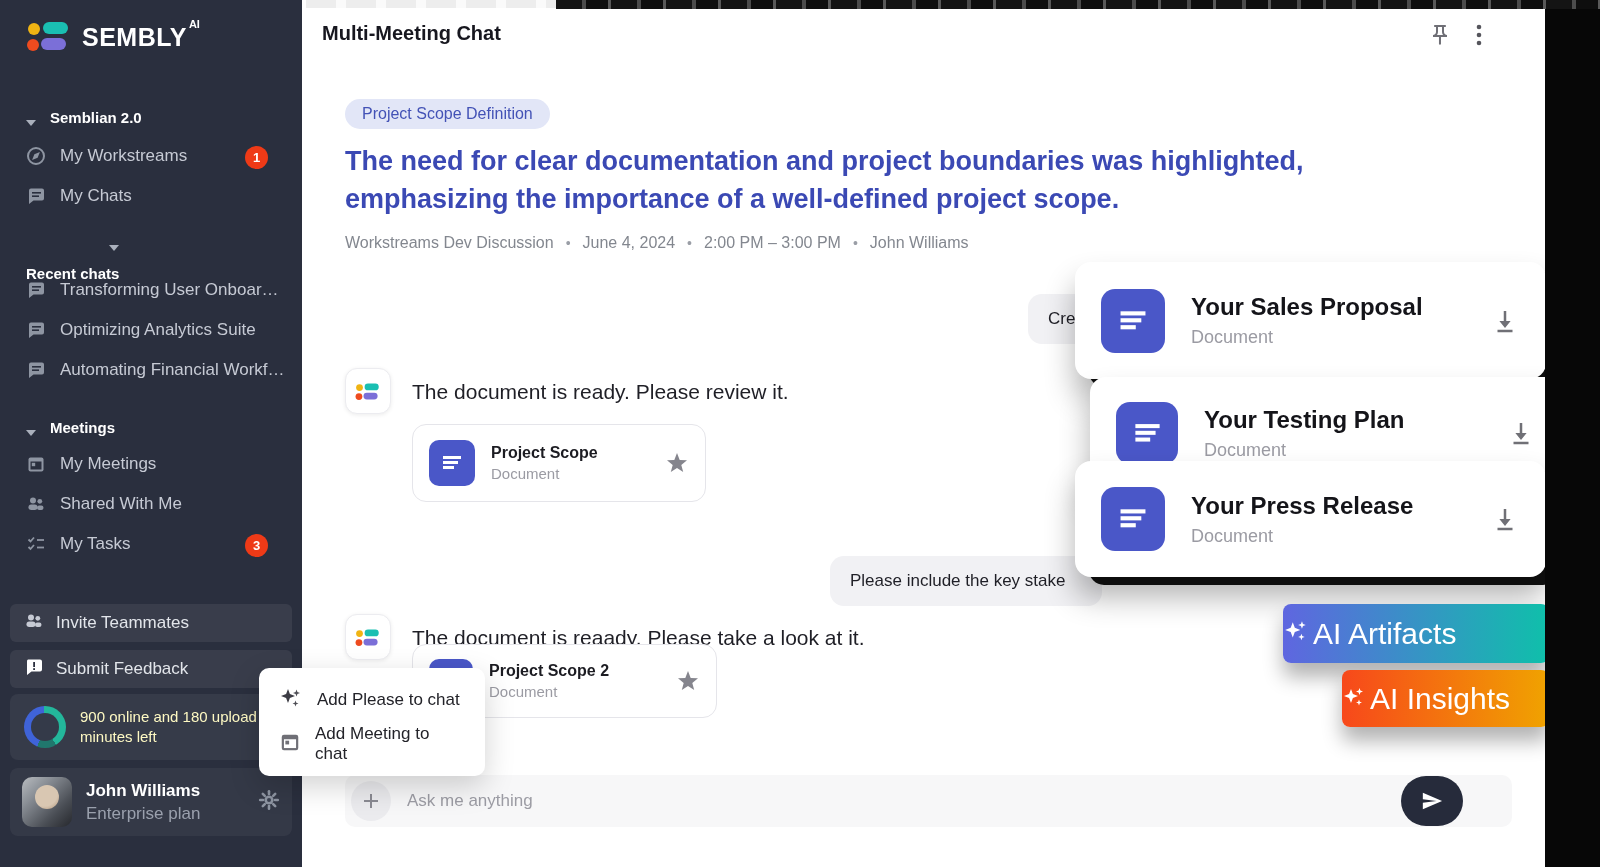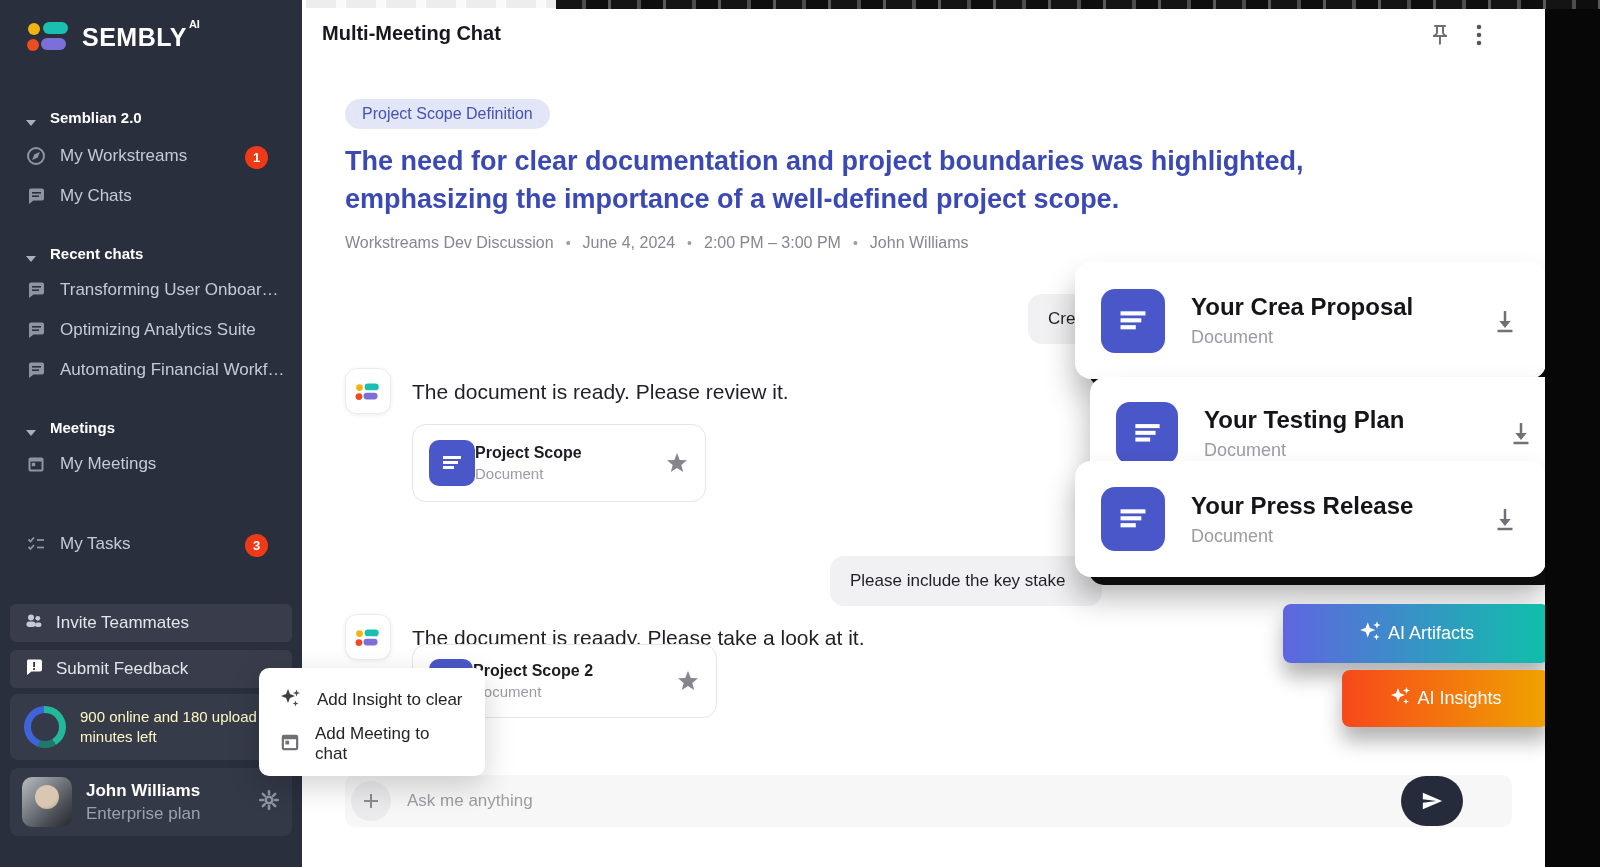--- a/index.html
+++ b/index.html
@@ -36,21 +36,21 @@
   
   #tag-pill { position:absolute; left:345px; top:99px; height:30px; border-radius:15px; background:#e2e6f7; color:#4352b6; font-size:16px; display:inline-flex; align-items:center; padding:0 17px; }
   #summary-title { position:absolute; left:345px; top:142px; width:1125px; font-size:27px; line-height:38px; font-weight:bold; color:#3b49b4; }
   #meta-row { position:absolute; left:345px; top:234px; font-size:16px; color:#83878f; display:flex; gap:12px; align-items:center; white-space:nowrap; }
   .meta-dot { color:#9a9ea6; font-size:14px; }
 
   
   .bubble { position:absolute; height:50px; background:#f1f1f4; border-radius:14px; display:flex; align-items:center; padding:0 20px; font-size:17px; color:#1f1f26; white-space:nowrap; z-index:1; }
   .bot-avatar { position:absolute; width:46px; height:46px; background:#ffffff; border:1px solid #ececf0; border-radius:12px; box-shadow:0 1px 4px rgba(0,0,0,.08); display:flex; align-items:center; justify-content:center; }
   .bot-text { position:absolute; font-size:21px; color:#1f1f26; white-space:nowrap; }
-  .doc-card { position:absolute; background:#ffffff; border:1px solid #e5e5ea; border-radius:14px; display:flex; align-items:center; padding:0 16px; cursor:pointer; z-index:2; }
+  .doc-card { position:absolute; background:#ffffff; border:1px solid #e5e5ea; border-radius:14px; display:flex; align-items:center; padding:0 16px; gap:16px; cursor:pointer; z-index:2; }
   .doc-ic { border-radius:10px; background:#4a57c8; display:flex; align-items:center; justify-content:center; flex:0 0 auto; }
   .doc-title { font-size:16px; color:#1c1c22; font-weight:bold; }
   .doc-sub { font-size:15px; color:#9b9ba3; margin-top:3px; }
   .star { margin-left:auto; cursor:pointer; display:flex; }
 
   
   #context-menu { position:absolute; left:259px; top:668px; width:226px; height:108px; background:#ffffff; border-radius:10px; box-shadow:0 10px 30px rgba(0,0,0,.18); z-index:10; padding:10px 0; }
   .menu-item { height:44px; display:flex; align-items:center; gap:14px; padding:0 20px; font-size:17px; color:#232329; cursor:pointer; }
 
   
@@ -58,21 +58,21 @@
   #add-btn { width:40px; height:40px; border-radius:50%; background:#ebebee; display:flex; align-items:center; justify-content:center; cursor:pointer; flex:0 0 40px; }
   #ask-input { flex:1; border:none; outline:none; background:transparent; font-size:17px; color:#3a3a42; padding:0 16px; font-family:"Liberation Sans", sans-serif; }
   #ask-input::placeholder { color:#9c9ca4; }
   #send-btn { width:62px; height:50px; border-radius:26px; background:#262b3b; display:flex; align-items:center; justify-content:center; cursor:pointer; position:absolute; right:49px; top:1px; }
 
   
   .ov-card { position:absolute; background:#ffffff; border-radius:16px; display:flex; align-items:center; padding:0 26px; gap:26px; cursor:pointer; box-shadow:13px 9px 0 -1px #0d0d0d, 0 20px 30px rgba(0,0,0,.30); }
   .ov-title { font-size:24px; font-weight:bold; color:#141419; white-space:nowrap; }
   .ov-sub { font-size:18px; color:#9b9ba3; margin-top:6px; }
   .dl-btn { margin-left:auto; cursor:pointer; display:flex; }
-  .ai-btn { position:absolute; border-radius:8px; display:flex; align-items:center; justify-content:center; gap:4px; color:#ffffff; font-size:18px; cursor:pointer; box-shadow:0 14px 20px rgba(0,0,0,.30); }
+  .ai-btn { position:absolute; border-radius:8px; display:flex; align-items:center; justify-content:flex-start; gap:4px; color:#ffffff; font-size:30px; cursor:pointer; box-shadow:0 14px 20px rgba(0,0,0,.30); }
   #ai-artifacts { left:1283px; top:604px; width:266px; height:59px; background:linear-gradient(90deg,#5f66e0 0%,#0fc0aa 100%); z-index:53; }
   #ai-insights { left:1342px; top:670px; width:207px; height:57px; background:linear-gradient(90deg,#f7481b 0%,#f0a300 100%); z-index:53; }
 
   
   #right-band { position:absolute; left:1545px; top:0; width:55px; height:867px; background:#070707; z-index:60; }
   #top-strip { position:absolute; left:556px; top:0; width:1044px; height:9px; z-index:61;
     background:repeating-linear-gradient(90deg,#141414 0 26px,#4c4c4c 26px 30px,#0e0e0e 30px 52px,#5a5a5a 52px 55px); }
   #top-strip-light { position:absolute; left:306px; top:0; width:250px; height:8px; z-index:61;
     background:repeating-linear-gradient(90deg,#ededed 0 30px,#fafafa 30px 40px); }
 </style>
@@ -119,21 +119,21 @@
       <span class="ic">
         <svg width="20" height="20" viewBox="0 0 20 20">
             <path d="M4 2.5h12a2 2 0 012 2v8a2 2 0 01-2 2H7.5L3 18V4.5a2 2 0 012-2z" fill="#8e95a2"></path>
             <rect x="6" y="6" width="9" height="1.6" fill="#2a2f3e"></rect>
             <rect x="6" y="9.4" width="7" height="1.6" fill="#2a2f3e"></rect>
           </svg>
       </span>
       <span class="nav-label">My Chats</span>
     </div>
 
-    <div class="nav-group" style="top:245px;">
+    <div class="nav-group" style="top:245px;flex-direction:column;">
       <span class="caret"></span>
       <span>Recent chats</span>
     </div>
 
     <div class="nav-item" style="top:280px;">
       <span class="ic">
         <svg width="20" height="20" viewBox="0 0 20 20">
             <path d="M4 2.5h12a2 2 0 012 2v8a2 2 0 01-2 2H7.5L3 18V4.5a2 2 0 012-2z" fill="#8e95a2"></path>
             <rect x="6" y="6" width="9" height="1.6" fill="#2a2f3e"></rect>
             <rect x="6" y="9.4" width="7" height="1.6" fill="#2a2f3e"></rect>
@@ -173,20 +173,31 @@
       <span class="ic">
         <svg width="20" height="20" viewBox="0 0 20 20">
             <rect x="2.5" y="3.5" width="15" height="14" rx="2" fill="#8e95a2"></rect>
             <rect x="4.5" y="7.5" width="11" height="8" fill="#2a2f3e"></rect>
             <rect x="5.8" y="8.8" width="3.4" height="3.4" fill="#8e95a2"></rect>
           </svg>
       </span>
       <span class="nav-label">My Meetings</span>
     </div>
 
+    <div class="nav-item" style="top:494px;">
+      <span class="ic">
+        <svg width="20" height="20" viewBox="0 0 20 20">
+            <circle cx="7" cy="6.5" r="3" fill="#8e95a2"></circle>
+            <circle cx="13.8" cy="7.3" r="2.4" fill="#8e95a2"></circle>
+            <rect x="2.5" y="10.5" width="9" height="5.5" rx="2.7" fill="#8e95a2"></rect>
+            <rect x="11" y="11.5" width="6.5" height="4.5" rx="2.2" fill="#8e95a2"></rect>
+          </svg>
+      </span>
+      <span class="nav-label">Shared With Me</span>
+    </div>
 
     <div class="nav-item" style="top:534px;">
       <span class="ic">
         <svg width="20" height="20" viewBox="0 0 20 20" fill="none" stroke="#8e95a2" stroke-width="1.8">
             <polyline points="2.5,5.5 4.5,7.5 8,3.5"></polyline>
             <line x1="11" y1="6" x2="18" y2="6"></line>
             <polyline points="2.5,13 4.5,15 8,11"></polyline>
             <line x1="11" y1="13.5" x2="18" y2="13.5"></line>
           </svg>
       </span>
@@ -346,21 +357,21 @@
 
   <div id="context-menu">
     <div class="menu-item">
       <span>
         <svg width="24" height="24" viewBox="0 0 24 24" fill="#3c3c44">
             <path d="M9 3l1.9 5.1L16 10l-5.1 1.9L9 17l-1.9-5.1L2 10l5.1-1.9z"></path>
             <path d="M17.5 3.5l.9 2.6 2.6.9-2.6.9-.9 2.6-.9-2.6-2.6-.9 2.6-.9z" opacity=".9"></path>
             <path d="M16.5 14.5l.8 2.2 2.2.8-2.2.8-.8 2.2-.8-2.2-2.2-.8 2.2-.8z" opacity=".9"></path>
           </svg>
       </span>
-      <span>Add Insight to clear</span>
+      <span>Add Please to chat</span>
     </div>
     <div class="menu-item">
       <span>
         <svg width="22" height="22" viewBox="0 0 20 20">
             <rect x="2.5" y="3.5" width="15" height="14" rx="2" fill="#6f6f76"></rect>
             <rect x="4.5" y="7.5" width="11" height="8" fill="#ffffff"></rect>
             <rect x="5.8" y="8.8" width="3.4" height="3.4" fill="#6f6f76"></rect>
           </svg>
       </span>
       <span>Add Meeting to chat</span>
@@ -384,21 +395,21 @@
 
   <div class="ov-card" style="left:1075px; top:262px; width:471px; height:117px; z-index:50;">
     <span class="doc-ic" style="width:64px; height:64px; border-radius:14px;">
       <svg width="36" height="36" viewBox="0 0 26 26" fill="#ffffff">
           <rect x="4" y="6" width="18" height="3"></rect>
           <rect x="4" y="11" width="15" height="3"></rect>
           <rect x="4" y="16" width="11" height="3"></rect>
         </svg>
     </span>
     <span>
-      <div class="ov-title">Your Crea Proposal</div>
+      <div class="ov-title">Your Sales Proposal</div>
       <div class="ov-sub">Document</div>
     </span>
     <span class="dl-btn">
       <svg width="30" height="30" viewBox="0 0 24 24" fill="#707076">
           <path d="M11 4h2v8h3.5L12 17.5 7.5 12H11z"></path>
           <rect x="6" y="19" width="12" height="2"></rect>
         </svg>
     </span>
   </div>
 

